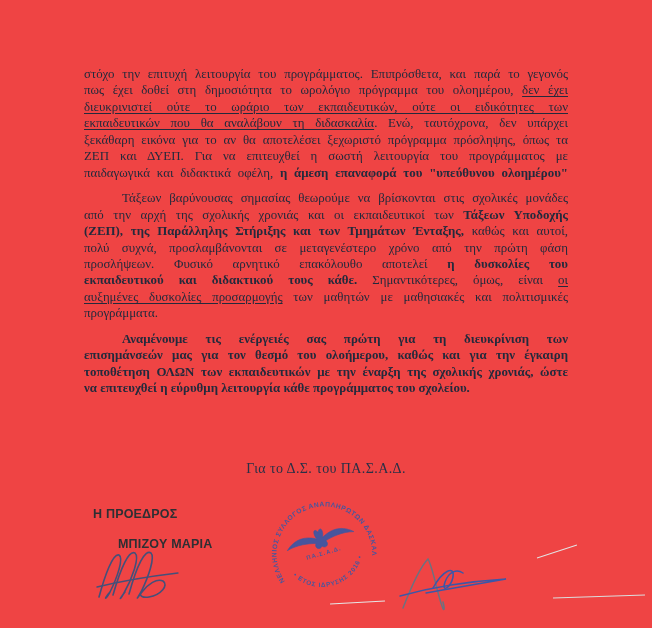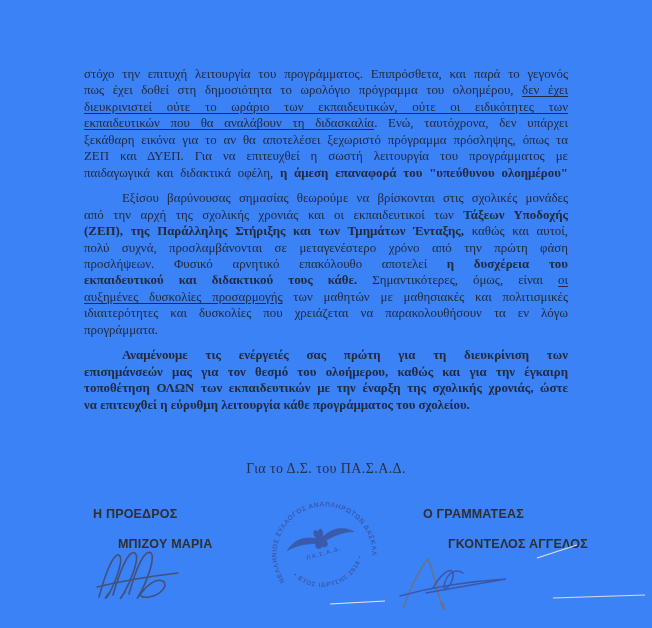--- a/index.html
+++ b/index.html
@@ -1,21 +1,21 @@
 <!DOCTYPE html>
 <html><head>
 <meta charset="utf-8">
 <style>
   html,body{margin:0;padding:0;}
   body{
     width:652px;height:628px;position:relative;overflow:hidden;
     background:#ffffff;
     font-family:"Liberation Serif","DejaVu Serif",serif;
   }
-  .page{position:absolute;inset:0;background:#3b82f6;}
+  .page{position:absolute;inset:0;background:#ef4444;}
   
   .text-block{
     position:absolute;left:84px;top:66px;width:484px;
     font-size:12.9px;line-height:16.45px;color:#242a3c;
   }
   .para{margin:0 0 9px 0;}
   .para:last-child{margin-bottom:0;}
   .para.indent .line:first-child{text-indent:38px;}
   .line{text-align:justify;text-align-last:justify;}
   .line.last{text-align-last:left;}
@@ -64,49 +64,44 @@
       <div class="para">
         <div class="line"><span class="run normal">στόχο την επιτυχή λειτουργία του προγράμματος. Επιπρόσθετα, και παρά το γεγονός</span></div>
         <div class="line"><span class="run normal">πως έχει δοθεί στη δημοσιότητα το ωρολόγιο πρόγραμμα του ολοημέρου, </span><span class="run underline">δεν έχει</span></div>
         <div class="line"><span class="run underline">διευκρινιστεί ούτε το ωράριο των εκπαιδευτικών, ούτε οι ειδικότητες των</span></div>
         <div class="line"><span class="run underline">εκπαιδευτικών που θα αναλάβουν τη διδασκαλία</span><span class="run normal">. Ενώ, ταυτόχρονα, δεν υπάρχει</span></div>
         <div class="line"><span class="run normal">ξεκάθαρη εικόνα για το αν θα αποτελέσει ξεχωριστό πρόγραμμα πρόσληψης, όπως τα</span></div>
         <div class="line"><span class="run normal">ΖΕΠ και ΔΥΕΠ. Για να επιτευχθεί η σωστή λειτουργία του προγράμματος με</span></div>
         <div class="line"><span class="run normal">παιδαγωγικά και διδακτικά οφέλη, </span><span class="run bold">η άμεση επαναφορά του "υπεύθυνου ολοημέρου"</span></div>
       </div>
       <div class="para indent">
-        <div class="line"><span class="run normal">Εξίσου βαρύνουσας σημασίας θεωρούμε να βρίσκονται στις σχολικές μονάδες</span></div>
+        <div class="line"><span class="run normal">Τάξεων βαρύνουσας σημασίας θεωρούμε να βρίσκονται στις σχολικές μονάδες</span></div>
         <div class="line"><span class="run normal">από την αρχή της σχολικής χρονιάς και οι εκπαιδευτικοί των </span><span class="run bold">Τάξεων Υποδοχής</span></div>
         <div class="line"><span class="run bold">(ΖΕΠ), της Παράλληλης Στήριξης και των Τμημάτων Ένταξης,</span><span class="run normal"> καθώς και αυτοί,</span></div>
         <div class="line"><span class="run normal">πολύ συχνά, προσλαμβάνονται σε μεταγενέστερο χρόνο από την πρώτη φάση</span></div>
-        <div class="line"><span class="run normal">προσλήψεων. Φυσικό αρνητικό επακόλουθο αποτελεί </span><span class="run bold">η δυσχέρεια του</span></div>
+        <div class="line"><span class="run normal">προσλήψεων. Φυσικό αρνητικό επακόλουθο αποτελεί </span><span class="run bold">η δυσκολίες του</span></div>
         <div class="line"><span class="run bold">εκπαιδευτικού και διδακτικού τους κάθε.</span><span class="run normal"> Σημαντικότερες, όμως, είναι </span><span class="run underline">οι</span></div>
         <div class="line"><span class="run underline">αυξημένες δυσκολίες προσαρμογής</span><span class="run normal"> των μαθητών με μαθησιακές και πολιτισμικές</span></div>
-        <div class="line"><span class="run normal">ιδιαιτερότητες και δυσκολίες που χρειάζεται να παρακολουθήσουν τα εν λόγω</span></div>
         <div class="line last"><span class="run normal">προγράμματα.</span></div>
       </div>
       <div class="para indent">
         <div class="line"><span class="run bold">Αναμένουμε τις ενέργειές σας πρώτη για τη διευκρίνιση των</span></div>
         <div class="line"><span class="run bold">επισημάνσεών μας για τον θεσμό του ολοήμερου, καθώς και για την έγκαιρη</span></div>
         <div class="line"><span class="run bold">τοποθέτηση ΟΛΩΝ των εκπαιδευτικών με την έναρξη της σχολικής χρονιάς, ώστε</span></div>
         <div class="line last"><span class="run bold">να επιτευχθεί η εύρυθμη λειτουργία κάθε προγράμματος του σχολείου.</span></div>
       </div>
     </div>
 
   <div class="closing">Για το Δ.Σ. του ΠΑ.Σ.Α.Δ.</div>
 
   <div class="sig-block sig-left">
     <p class="sig-role">Η ΠΡΟΕΔΡΟΣ</p>
     <p class="sig-name">ΜΠΙΖΟΥ ΜΑΡΙΑ</p>
   </div>
 
-  <div class="sig-block sig-right">
-    <p class="sig-role">Ο ΓΡΑΜΜΑΤΕΑΣ</p>
-    <p class="sig-name">ΓΚΟΝΤΕΛΟΣ ΑΓΓΕΛΟΣ</p>
-  </div>
 
   <svg class="signature signature-left" width="96" height="58" viewBox="0 0 96 58">
     <g fill="none" stroke="#44507a" stroke-width="1.6" stroke-linecap="round">
       <path d="M5,51 C11,29 19,7 25,9 C30,12 23,32 16,46 C12,53 9,55 15,47"></path>
       <path d="M19,49 C27,21 35,4 41,7 C46,11 38,33 30,47 C26,54 24,55 31,46"></path>
       <path d="M35,48 C43,19 51,3 57,7 C61,11 55,30 47,46 C43,53 41,55 48,46 C54,38 63,32 69,35 C75,39 67,49 55,51 C49,52 45,50 47,47"></path>
       <path d="M3,41 C28,35 58,30 84,27" stroke-width="1.3"></path>
     </g>
   </svg>
 

